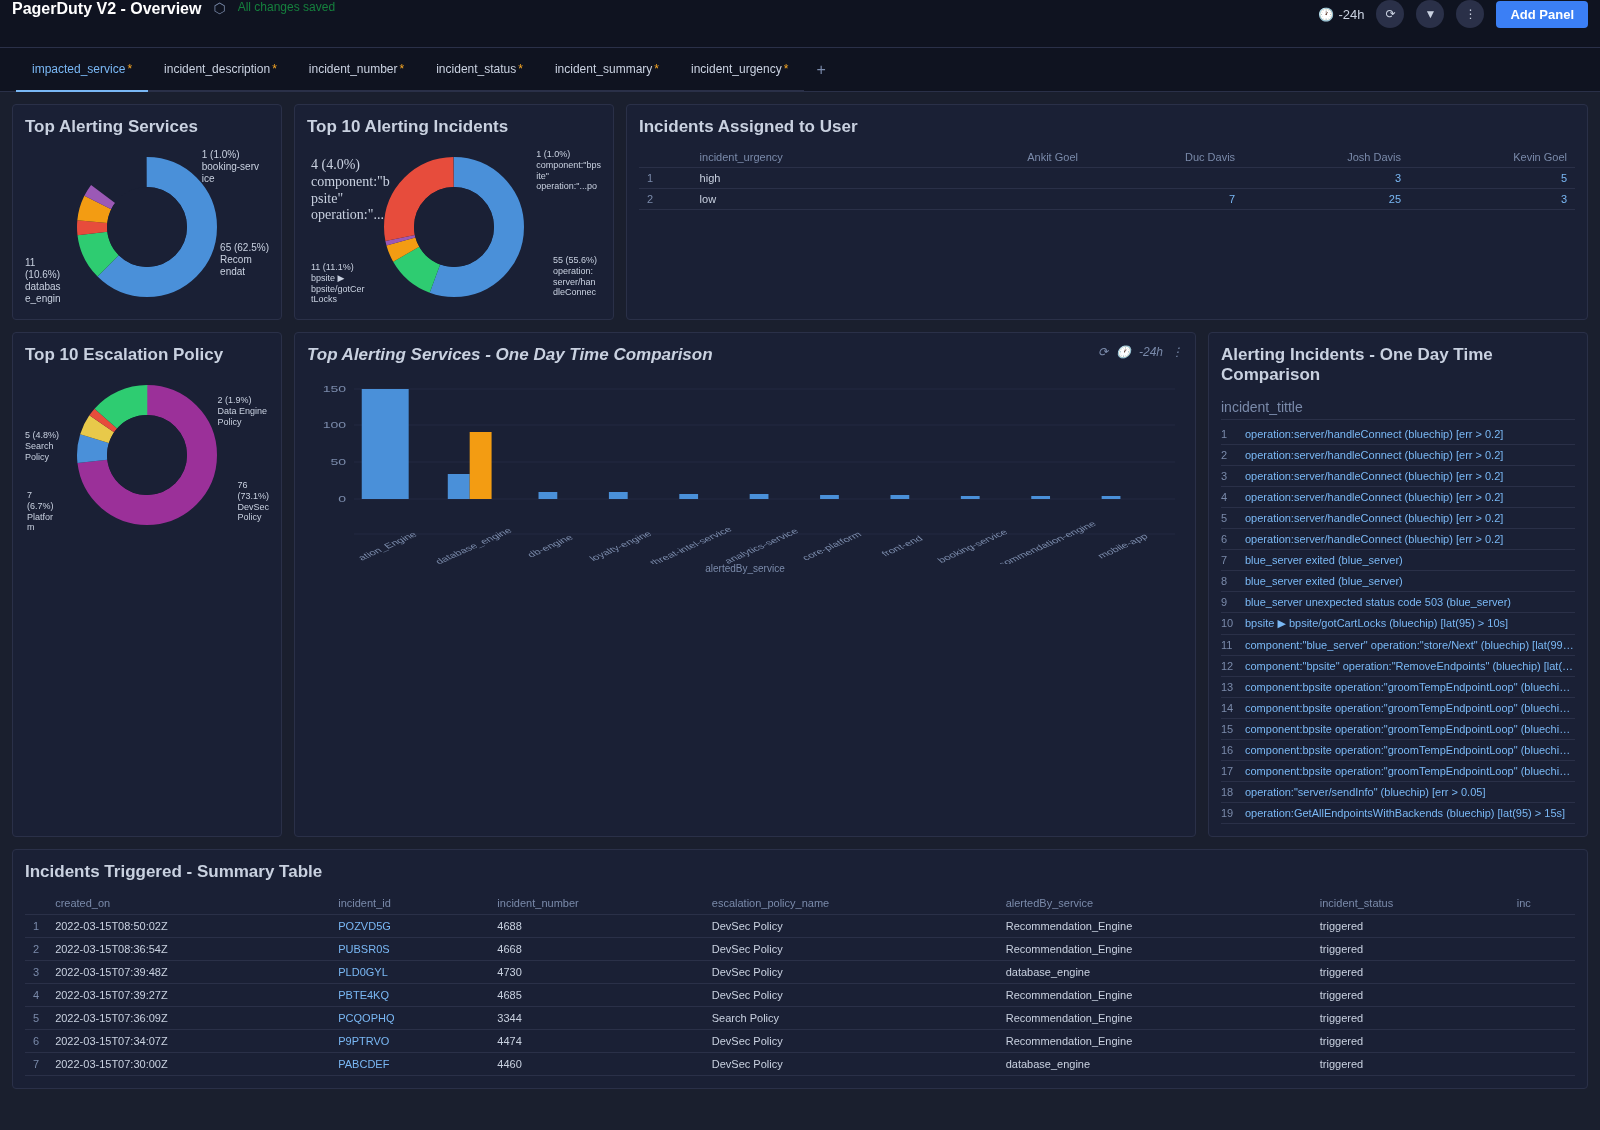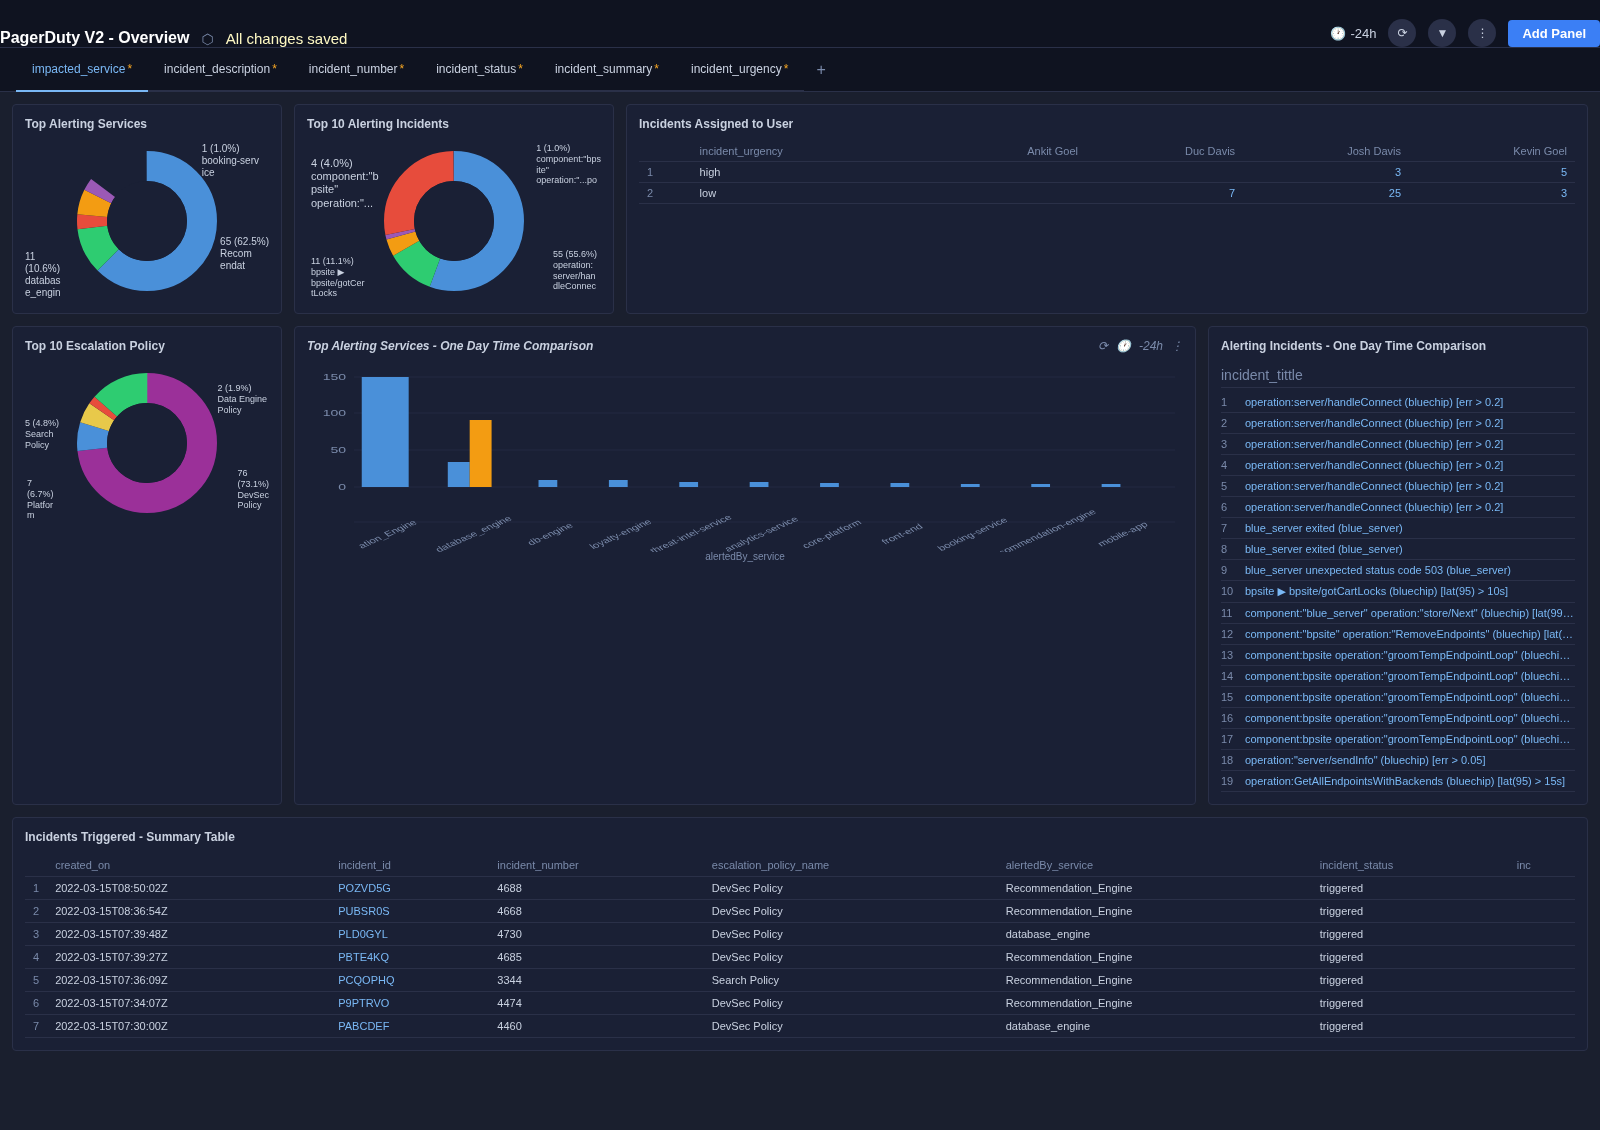--- a/index.html
+++ b/index.html
@@ -1,43 +1,43 @@
 <!DOCTYPE html>
 <html><head>
   <meta charset="utf-8">
   <style>
     * { box-sizing: border-box; margin: 0; padding: 0; }
     body { background: #1a1f2e; color: #c9d1e0; font-family: -apple-system, BlinkMacSystemFont, 'Segoe UI', sans-serif; font-size: 12px; overflow-x: hidden; }
     
     
-    .header { background: #0f1320; display: flex; align-items: flex-end; padding: 0 0; height: 48px; border-bottom: 1px solid #2a3048; }
+    .header { background: #0f1320; display: flex; align-items: flex-start; padding: 0 12px; height: 48px; border-bottom: 1px solid #2a3048; }
     .header-title { color: #fff; font-size: 16px; font-weight: 600; margin-right: 12px; }
     .header-icon { color: #7a8aaa; margin-right: 12px; cursor: pointer; font-size: 14px; }
-    .header-saved { color: #fef9c3; font-size: 15px; flex: 1; }
+    .header-saved { color: #15803d; font-size: 12px; flex: 1; }
     .header-actions { display: flex; align-items: center; gap: 12px; }
     .header-time { color: #c9d1e0; font-size: 13px; display: flex; align-items: center; gap: 4px; }
     .header-btn { background: #3b7ff5; color: #fff; border: none; border-radius: 4px; padding: 6px 14px; font-size: 13px; cursor: pointer; font-weight: 600; }
     .icon-circle { width: 28px; height: 28px; border-radius: 50%; background: #2a3048; display: flex; align-items: center; justify-content: center; color: #c9d1e0; cursor: pointer; font-size: 12px; }
     
     
     .filter-bar { background: #0f1320; display: flex; align-items: center; padding: 0 16px; height: 44px; border-bottom: 1px solid #2a3048; gap: 0; }
     .filter-tag { color: #7ab8f5; font-size: 12px; padding: 0 16px; border-bottom: 2px solid #d946ef; height: 44px; display: flex; align-items: center; cursor: pointer; white-space: nowrap; }
     .filter-tag:not(:first-child) { border-bottom-color: #2a3048; color: #c9d1e0; }
     .filter-tag .asterisk { color: #f5a623; margin-left: 2px; }
     .filter-add { color: #7a8aaa; padding: 0 12px; cursor: pointer; font-size: 16px; }
     
     
     .main { padding: 12px; display: grid; grid-template-columns: 1fr; gap: 12px; }
     
     
     .top-row { display: grid; grid-template-columns: 270px 320px 1fr; gap: 12px; }
     
     
     .panel { background: #1a2035; border: 1px solid #2a3048; border-radius: 4px; padding: 12px; }
-    .panel-title { color: #c9d1e0; font-size: 12px; font-weight: 600; margin-bottom: 10px; }
+    .panel-title { color: #c9d1e0; font-size: 17px; font-weight: 600; margin-bottom: 10px; }
     
     
     .donut-container { position: relative; display: flex; align-items: center; justify-content: center; height: 160px; }
     
     
     .incidents-table { width: 100%; border-collapse: collapse; font-size: 11px; }
     .incidents-table th { color: #7a8aaa; text-align: left; padding: 4px 8px; border-bottom: 1px solid #2a3048; font-weight: 400; }
     .incidents-table td { padding: 4px 8px; border-bottom: 1px solid #2a3048; color: #c9d1e0; }
     .incidents-table td:first-child { color: #7a8aaa; }
     .incidents-table td.num { text-align: right; color: #7ab8f5; }
@@ -125,21 +125,21 @@
       <div class="donut-container">
         <svg width="160" height="160" viewBox="0 0 160 160">
           <circle cx="80" cy="80" r="55" fill="none" stroke="#4a90d9" stroke-width="30" stroke-dasharray="192 152.7" stroke-dashoffset="0" transform="rotate(-90 80 80)"></circle>
           <circle cx="80" cy="80" r="55" fill="none" stroke="#2ecc71" stroke-width="30" stroke-dasharray="38.3 306.4" stroke-dashoffset="-192" transform="rotate(-90 80 80)"></circle>
           <circle cx="80" cy="80" r="55" fill="none" stroke="#f39c12" stroke-width="30" stroke-dasharray="13.8 330.9" stroke-dashoffset="-230.3" transform="rotate(-90 80 80)"></circle>
           <circle cx="80" cy="80" r="55" fill="none" stroke="#9b59b6" stroke-width="30" stroke-dasharray="3.6 341.1" stroke-dashoffset="-244.1" transform="rotate(-90 80 80)"></circle>
           <circle cx="80" cy="80" r="55" fill="none" stroke="#e74c3c" stroke-width="30" stroke-dasharray="96.8 247.9" stroke-dashoffset="-247.7" transform="rotate(-90 80 80)"></circle>
           <circle cx="80" cy="80" r="40" fill="#1a2035"></circle>
         </svg>
         <div style="position:absolute;top:0;left:0;width:100%;height:100%;pointer-events:none;">
-          <span style="position:absolute;top:16px;left:4px;font-size:11px;color:#c9d1e0;line-height:1.2;">4 (4.0%)<br>component:"b<br>psite"<br>operation:"...</span>
+          <span style="position:absolute;top:10px;left:4px;font-size:14px;color:#c9d1e0;line-height:1.2;font-family:Liberation Serif, serif;">4 (4.0%)<br>component:"b<br>psite"<br>operation:"...</span>
           <span style="position:absolute;top:2px;right:0px;font-size:9px;color:#c9d1e0;line-height:1.2;">1 (1.0%)<br>component:"bps<br>ite"<br>operation:"...po</span>
           <span style="position:absolute;top:108px;right:4px;font-size:9px;color:#c9d1e0;line-height:1.2;">55 (55.6%)<br>operation:<br>server/han<br>dleConnec</span>
           <span style="position:absolute;top:115px;left:4px;font-size:9px;color:#c9d1e0;line-height:1.2;">11 (11.1%)<br>bpsite ▶<br>bpsite/gotCer<br>tLocks</span>
         </div>
       </div>
     </div>
 
     <div class="panel">
       <div class="panel-title">Incidents Assigned to User</div>
       <table class="incidents-table">

